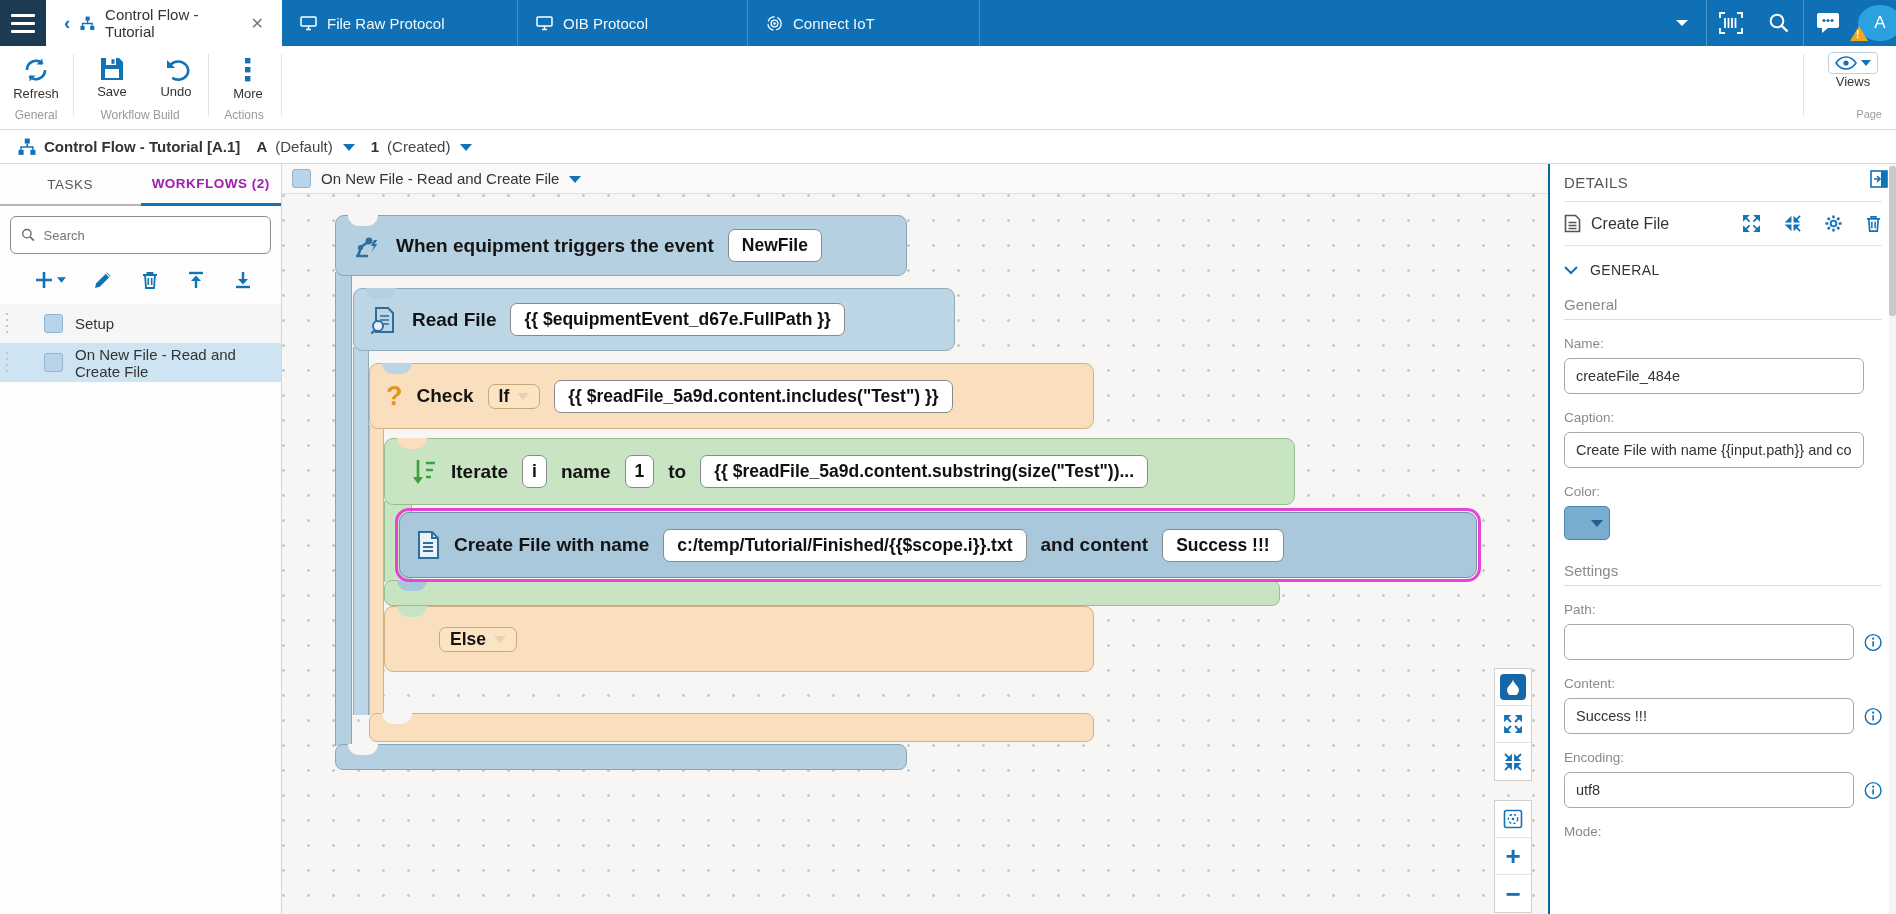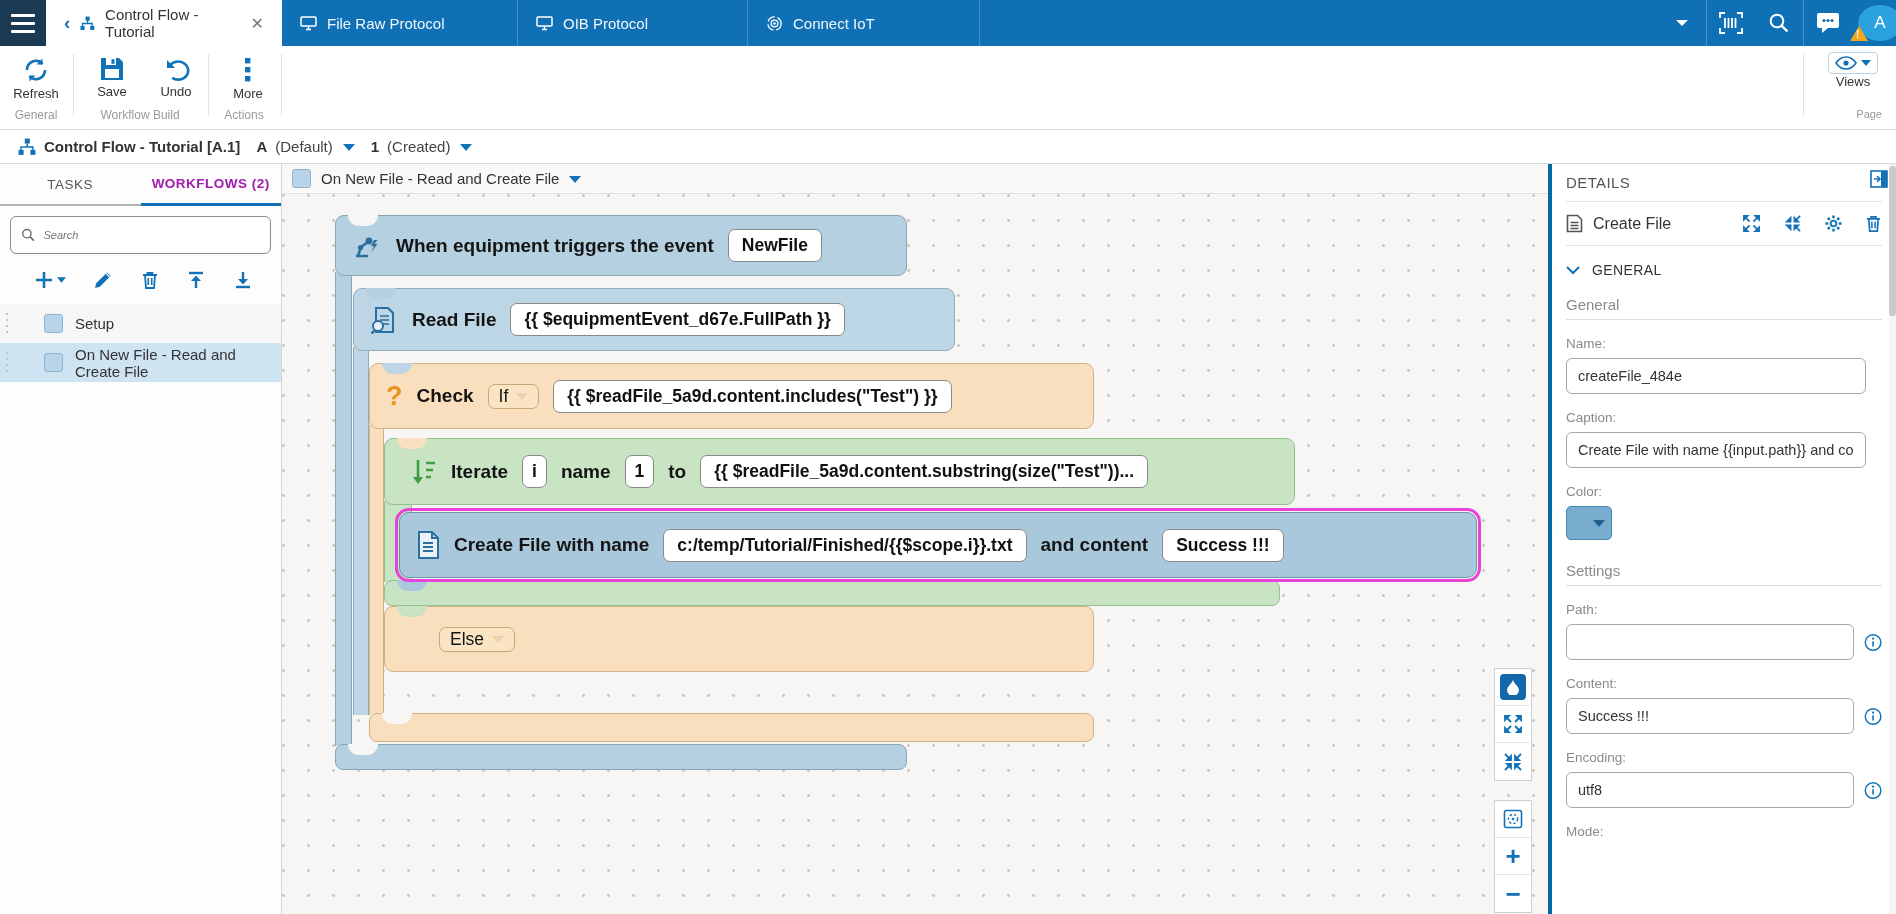--- a/index.html
+++ b/index.html
@@ -39,28 +39,28 @@
   
   .breadcrumb { position:absolute; left:0; top:130px; width:1896px; height:34px; background:#fff; border-bottom:1px solid #d9d9d9; display:flex; align-items:center; gap:8px; padding:0 18px; font-size:15px; color:#333; }
   .bc-strong { font-weight:bold; }
   .bc-caret { width:0; height:0; border-left:6px solid transparent; border-right:6px solid transparent; border-top:7px solid #1272b8; margin:2px 4px 0 2px; cursor:pointer; }
   .bc-dim { color:#444; }
 
   
   .main { position:absolute; left:0; top:164px; width:1896px; height:750px; }
   .sidebar { position:absolute; left:0; top:0; width:282px; height:750px; background:#fdfdfd; border-right:1px solid #d5d5d5; }
   .canvas { position:absolute; left:282px; top:0; width:1266px; height:750px; background:#f7f6f4; overflow:hidden; }
-  .details { position:absolute; left:1548px; top:0; width:348px; height:750px; background:#fff; border-left:4px solid #0369a1; padding:0 14px; }
+  .details { position:absolute; left:1548px; top:0; width:348px; height:750px; background:#fff; border-left:2px solid #0369a1; padding:0 14px; }
 
   
   .sb-tabs { display:flex; height:42px; position:relative; }
   .sb-tab { flex:1; display:flex; align-items:center; justify-content:center; font-size:13.5px; letter-spacing:.5px; color:#555; cursor:pointer; border-bottom:2px solid #b5b5b5; }
   .sb-tab.active { color:#a21caf; border-bottom:3px solid #1272b8; font-weight:bold; }
   .sb-search { margin:10px 10px 8px 10px; height:38px; border:1px solid #8d8d8d; border-radius:6px; display:flex; align-items:center; gap:8px; padding:0 10px; background:#fff; }
-  .sb-search input { border:none; outline:none; font-size:11px; font-style:italic; color:#777; width:100%; background:transparent; font-family:"Liberation Sans",sans-serif; }
+  .sb-search input { border:none; outline:none; font-size:13px; color:#777; width:100%; background:transparent; font-family:"Liberation Sans",sans-serif; }
   .sb-tools { display:flex; align-items:center; justify-content:space-between; padding:8px 28px 10px 34px; }
   .sb-tool { display:flex; align-items:center; gap:3px; cursor:pointer; }
   .sb-list { margin-top:4px; }
   .sb-item { position:relative; height:39px; display:flex; align-items:center; gap:12px; padding-left:44px; font-size:15px; color:#333; cursor:pointer; background:#f6f6f6; }
   .sb-item.selected { background:#cfe4f3; }
   .drag-dots { position:absolute; left:4px; top:7px; width:6px; height:25px;
     background-image:radial-gradient(#c4c4c4 1.3px, transparent 1.4px); background-size:6px 6px; }
   .sb-sq { width:19px; height:19px; background:#b9d4e9; border:1px solid #8fb5d4; border-radius:3px; flex:0 0 auto; }
 
   
@@ -95,21 +95,21 @@
   .chk-bar    { left:87px; top:519px; width:725px; height:29px; }
 
   .it-header { left:102px; top:244px; width:911px; height:67px; }
   .it-spine  { left:102px; top:307px; width:15px; height:81px; border-top:none; border-bottom:none; }
   .it-bar    { left:102px; top:386px; width:896px; height:26px; }
 
   .create-blk { left:117px; top:318px; width:1078px; height:66px; background:#a9c8db; border:1.5px solid #6f93a8; outline:3px solid #e743d9; outline-offset:1px; border-radius:10px; }
 
   .else-header { left:102px; top:412px; width:710px; height:66px; }
 
-  .opbox { background:#fbe4c4; border:1.5px solid #c8a878; border-radius:7px; padding:1px 10px; font-size:17.5px; font-weight:normal; display:flex; align-items:center; gap:8px; }
+  .opbox { background:#fbe4c4; border:1.5px solid #c8a878; border-radius:7px; padding:1px 10px; font-size:17.5px; font-weight:bold; display:flex; align-items:center; gap:8px; }
   .opbox .tri { width:0; height:0; border-left:6px solid transparent; border-right:6px solid transparent; border-top:7px solid #e9d2ac; }
 
   .q-ico { color:#e8941c; font-size:27px; font-weight:bold; }
 
   
   .cv-ctrl { position:absolute; width:38px; background:#fff; border:1px solid #d0d0d0; }
   .cv-ctrl .cbtn { width:36px; height:37px; display:flex; align-items:center; justify-content:center; border-bottom:1px solid #e4e4e4; cursor:pointer; }
   .cv-ctrl .cbtn:last-child { border-bottom:none; }
   .ctrl-a { left:1212px; top:474px; }
   .ctrl-b { left:1212px; top:606px; }

